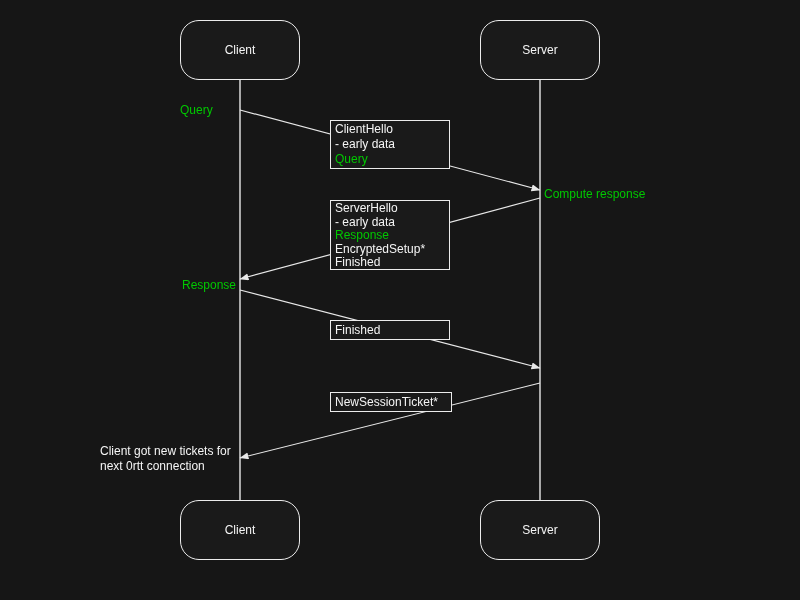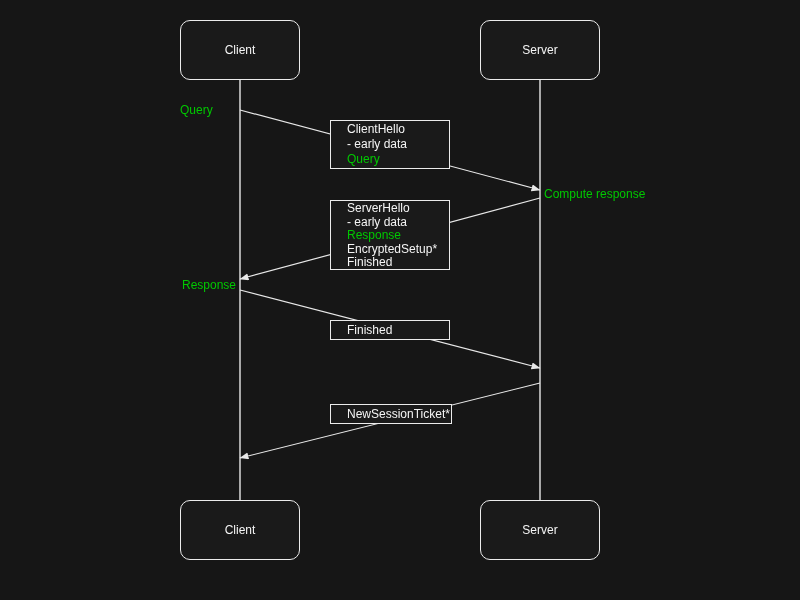--- a/index.html
+++ b/index.html
@@ -20,32 +20,32 @@
   }
   .stage{position:relative;width:800px;height:600px;background:var(--background);}
   .wires{position:absolute;left:0;top:0;width:800px;height:600px;}
   .wires line{stroke:var(--line);stroke-width:1.2;}
   .wires line.lifeline{stroke-width:1.4;}
   #arrowhead path{fill:var(--line);}
   .actor{
     position:absolute;width:120px;height:60px;
     background:var(--node-fill);
     border:1.3px solid var(--border);
-    border-radius:10px;
+    border-radius:19px;
     display:flex;align-items:center;justify-content:center;
     font-size:12px;color:var(--text);
   }
   .msgbox{
     position:absolute;
     background:var(--node-fill);
     border:1px solid var(--border);
     padding:1px 4px;
     font-size:12px;color:var(--text);
   }
-  .msgbox .mline{line-height:15px;white-space:nowrap;margin-left:12px;}
+  .msgbox .mline{line-height:15px;white-space:nowrap;}
   .msgbox.lh14 .mline{line-height:13.6px;}
   .msgbox.single .mline{line-height:17px;}
   .green{color:var(--accent-green);}
   .sidelabel{
     position:absolute;font-size:12px;line-height:14px;white-space:nowrap;
   }
   .note{
     position:absolute;font-size:12px;line-height:15px;
     color:var(--text);white-space:pre-line;
   }
@@ -87,27 +87,29 @@
     <div class="mline">- early data</div>
     <div class="mline green">Response</div>
     <div class="mline">EncryptedSetup*</div>
     <div class="mline">Finished</div>
   </div>
 
   <div class="msgbox single" style="left:330px;top:320px;width:120px;height:20px;">
     <div class="mline">Finished</div>
   </div>
 
-  <div class="msgbox single" style="left:330px;top:404px;width:122px;height:20px;">
+  <div class="msgbox single" style="left:330px;top:392px;width:122px;height:20px;">
     <div class="mline">NewSessionTicket*</div>
   </div>
 
   <div class="sidelabel green" style="left:180px;top:103px;">Query</div>
   <div class="sidelabel green" style="left:544px;top:187px;">Compute response</div>
   <div class="sidelabel green" style="left:182px;top:278px;">Response</div>
+  <div class="note" style="left:100px;top:444px;">Client got new tickets for
+next 0rtt connection</div>
 
   <div class="actor" style="left:180px;top:500px;">
     <span>Client</span>
   </div>
   <div class="actor" style="left:480px;top:500px;">
     <span>Server</span>
   </div>
 
 </div>
 

